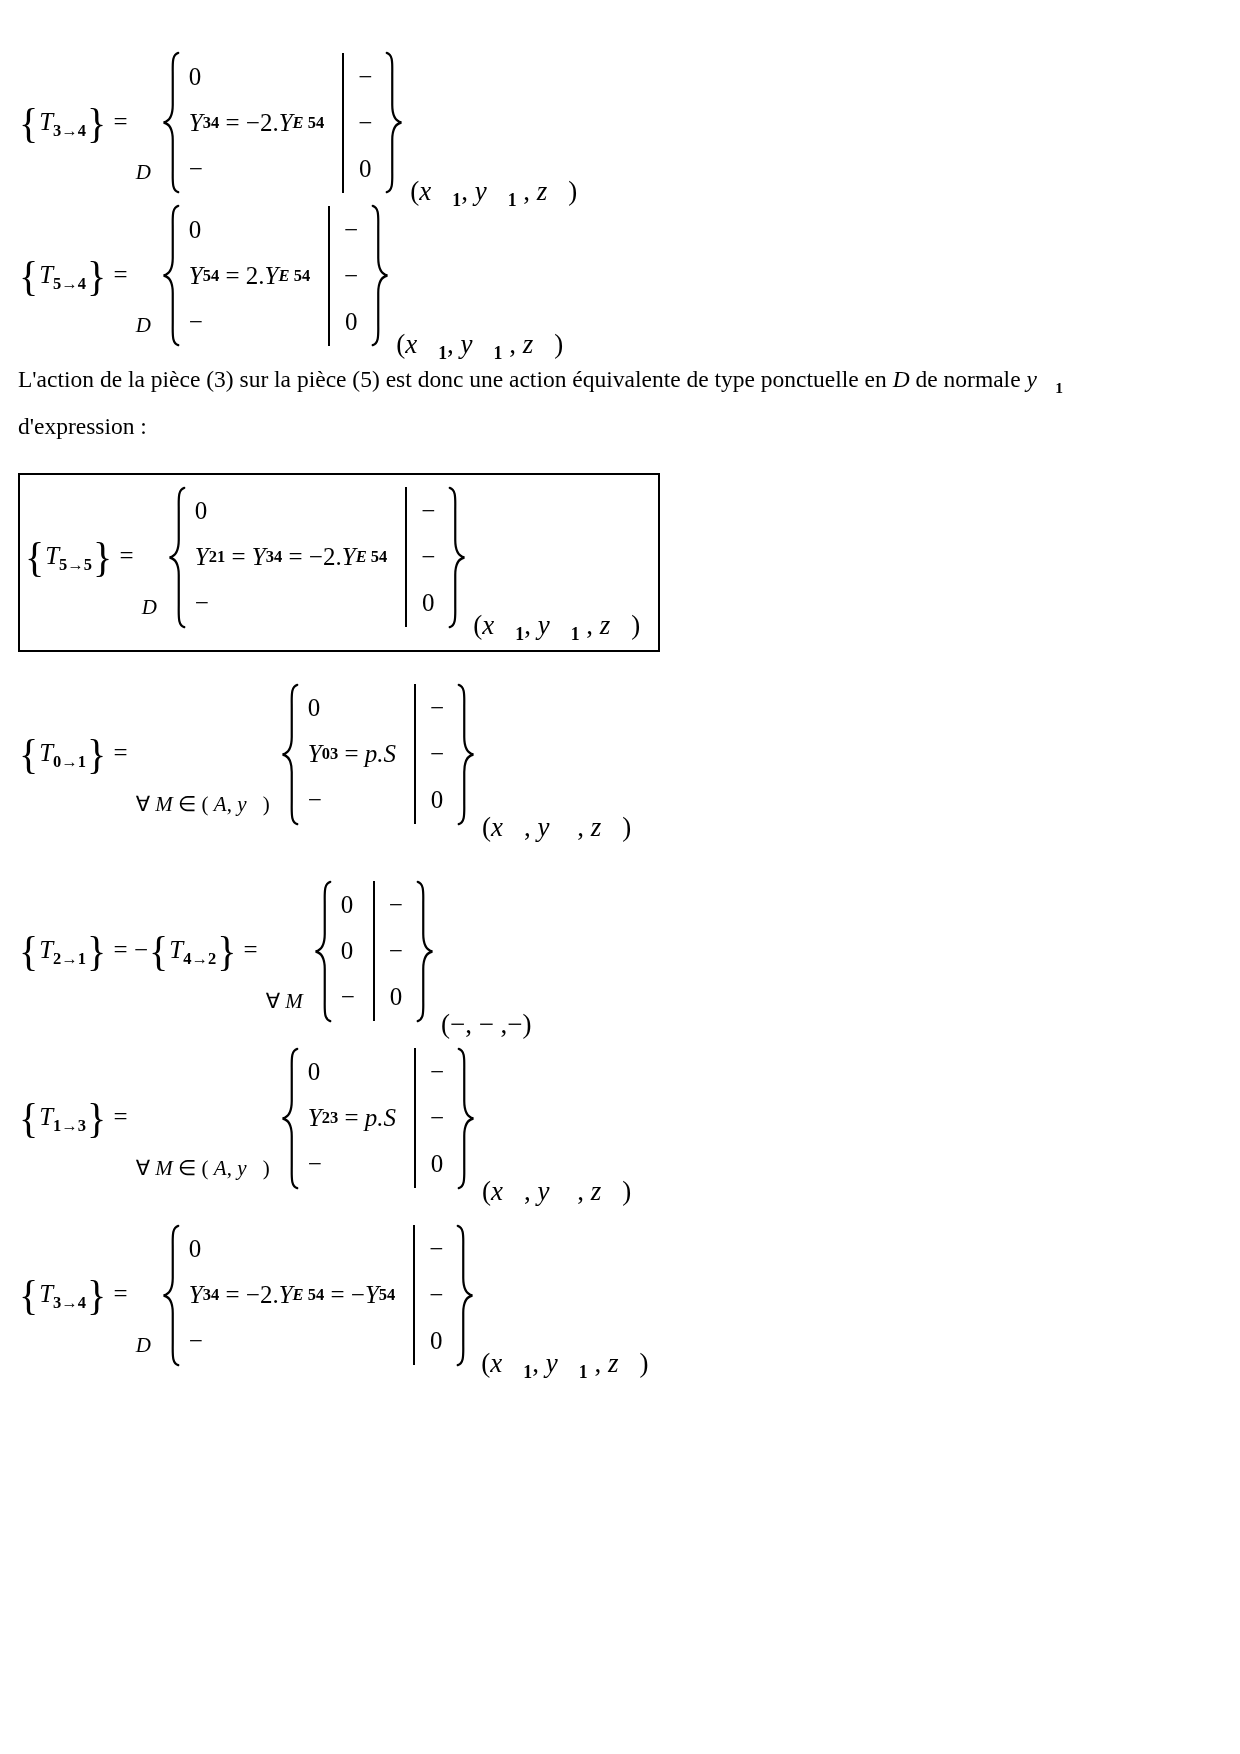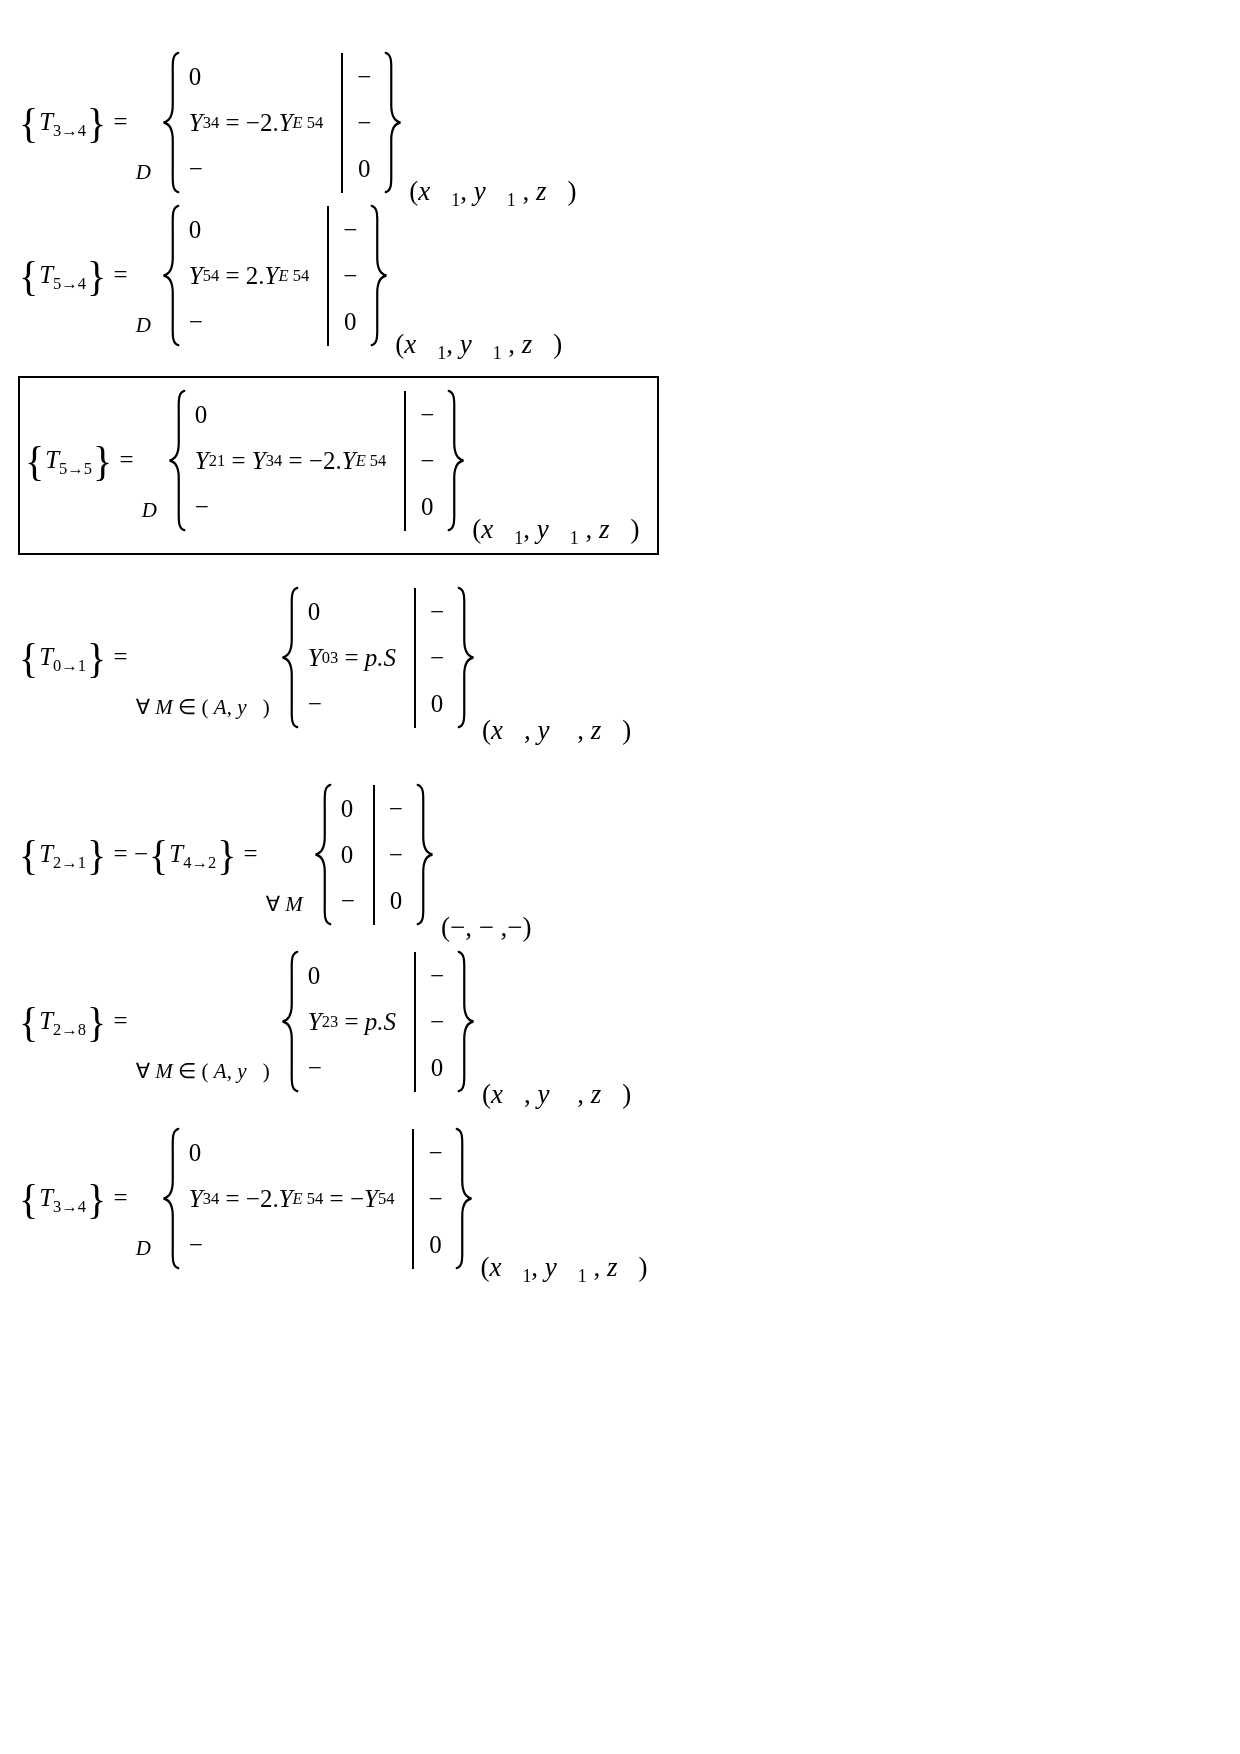--- a/index.html
+++ b/index.html
@@ -1,21 +1,21 @@
 <!DOCTYPE html>
 <html><head>
 <meta charset="utf-8">
 <style>
   * { box-sizing: border-box; }
   html, body { margin: 0; padding: 0; background: #ffffff; }
   body { font-family: "Liberation Serif", serif; color: #000; }
   .page { width: 1240px; min-height: 1754px; padding: 34px 28px 60px 18px; background: #fff; }
 
   .it { font-style: italic; }
-  sub { font-size: 0.66em; }
+  sub { font-size: 0.66em; font-weight: bold; }
 
   
   .torseur { display: flex; align-items: center; }
   .lhs { font-size: 25px; white-space: pre; }
   .sbr { font-style: normal; font-size: 1.6em; display: inline-block;
          transform: scaleY(1.08); vertical-align: -0.16em; line-height: 1; padding: 0 1px; }
   .point-sub { align-self: flex-end; font-size: 21px; margin: 0 8px 0 8px;
                transform: translateY(-10px); white-space: pre; }
   .matrix { display: flex; align-items: center; }
   .brace-svg { width: 22px; height: 145px; flex: 0 0 auto; }
@@ -97,20 +97,21 @@
         <div class="row">−</div>
         <div class="row">0</div>
       </div>
       <svg class="brace-svg brace-right" viewBox="0 0 24 150" preserveAspectRatio="none">
           <path d="M3 3 C10 5 9 14 9 26 L9 57 C9 69 14 74 19 75 C14 76 9 81 9 93 L9 124 C9 136 10 145 3 147" fill="none" stroke="#000" stroke-width="2.4" stroke-linecap="round"></path>
         </svg>
       <div class="basis"><span>(</span><span class="it">x⃗</span><sub>1</sub><span>, </span><span class="it">y⃗</span><sub>1</sub><span> , </span><span class="it">z⃗</span><span>)</span></div>
     </div>
   </div>
 
+  <p class="para m-para1"><span>L'action de la pièce (3) sur la pièce (5) est donc une action équivalente de type ponctuelle en </span><span class="it">D</span><span> de normale </span><span class="it">y⃗</span><sub>1</sub><span> d'expression :</span></p>
 
   <div class="m-box">
     <div class="boxed">
       <div class="torseur">
         <div class="lhs"><span class="sbr">{</span><span class="it">T</span><sub>5→5</sub><span class="sbr">}</span><span> =</span></div>
         <div class="point-sub"><span class="it">D</span></div>
         <div class="matrix">
           <svg class="brace-svg brace-left" viewBox="0 0 24 150" preserveAspectRatio="none">
               <path d="M21 3 C14 5 15 14 15 26 L15 57 C15 69 10 74 5 75 C10 76 15 81 15 93 L15 124 C15 136 14 145 21 147" fill="none" stroke="#000" stroke-width="2.4" stroke-linecap="round"></path>
             </svg>
@@ -179,21 +180,21 @@
         <div class="row">0</div>
       </div>
       <svg class="brace-svg brace-right" viewBox="0 0 24 150" preserveAspectRatio="none">
           <path d="M3 3 C10 5 9 14 9 26 L9 57 C9 69 14 74 19 75 C14 76 9 81 9 93 L9 124 C9 136 10 145 3 147" fill="none" stroke="#000" stroke-width="2.4" stroke-linecap="round"></path>
         </svg>
       <div class="basis"><span>(−, − ,−)</span></div>
     </div>
   </div>
 
   <div class="torseur m-eqE">
-    <div class="lhs"><span class="sbr">{</span><span class="it">T</span><sub>2→8</sub><span class="sbr">}</span><span> =</span></div>
+    <div class="lhs"><span class="sbr">{</span><span class="it">T</span><sub>1→3</sub><span class="sbr">}</span><span> =</span></div>
     <div class="point-sub"><span>∀ </span><span class="it">M</span><span> ∈ ( </span><span class="it">A</span><span>, </span><span class="it">y⃗</span><span>)</span></div>
     <div class="matrix">
       <svg class="brace-svg brace-left" viewBox="0 0 24 150" preserveAspectRatio="none">
           <path d="M21 3 C14 5 15 14 15 26 L15 57 C15 69 10 74 5 75 C10 76 15 81 15 93 L15 124 C15 136 14 145 21 147" fill="none" stroke="#000" stroke-width="2.4" stroke-linecap="round"></path>
         </svg>
       <div class="col col1">
         <div class="row"><span>0</span></div>
         <div class="row"><span class="it">Y</span><sub>23</sub><span> = </span><span class="it">p.S</span></div>
         <div class="row"><span>−</span></div>
       </div>

